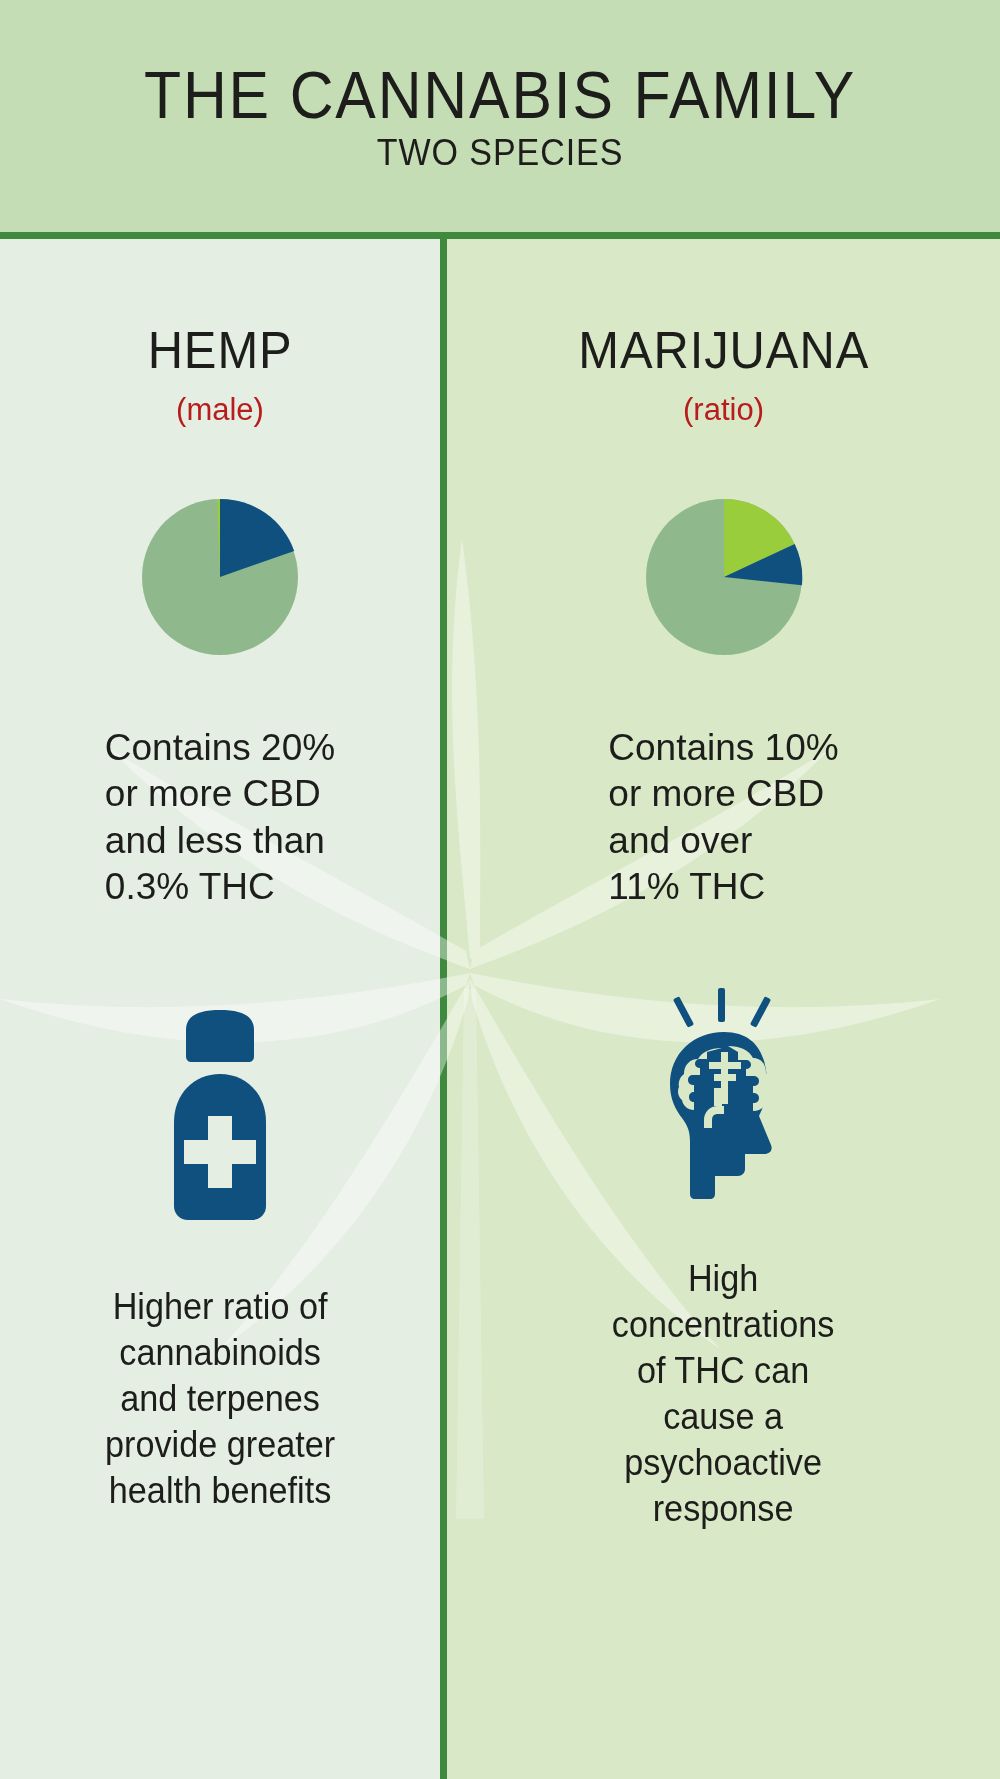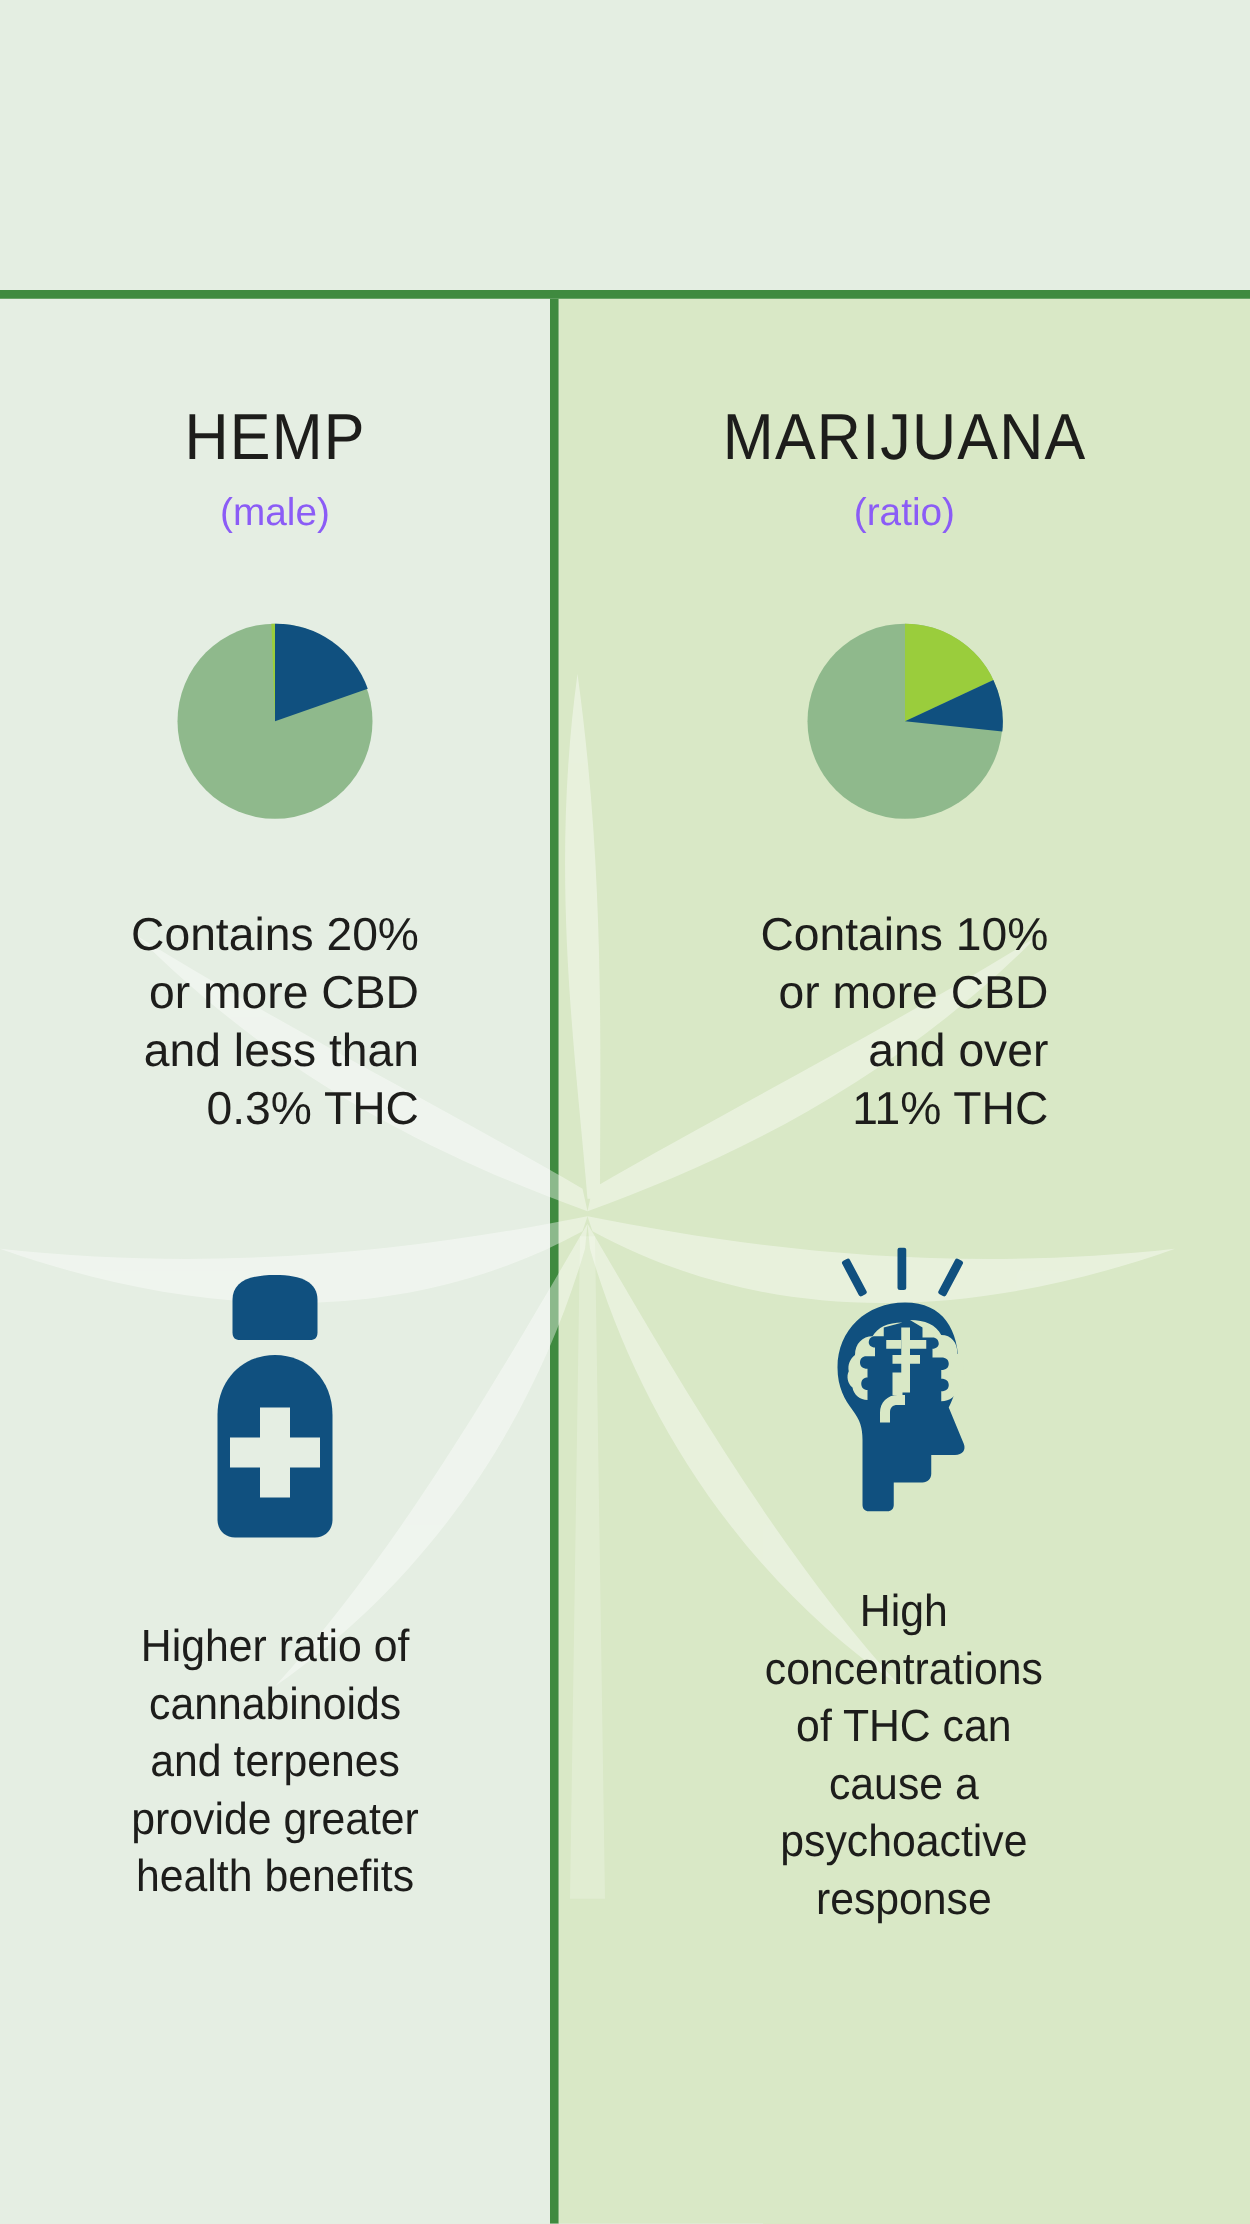--- a/index.html
+++ b/index.html
@@ -55,41 +55,45 @@
     position:relative;z-index:4;
     width:100%;height:100%;
     display:flex;flex-direction:column;align-items:center;border-radius:16px;
   }
   .sp-name{
     font-size:52px;letter-spacing:1px;color:#1d1d1b;
     transform:scaleX(.94);margin:0;line-height:1;
     white-space:nowrap;
   }
   .sp-sex{
-    font-size:31px;color:#8b5cf6;margin:0;line-height:1;
+    font-size:31px;color:#b91c1c;margin:0;line-height:1;
     white-space:nowrap;
   }
   .desc{
     font-size:37px;line-height:1.25;color:#1d1d1b;
-    text-align:right;margin:10px;white-space:pre-line;
+    text-align:left;margin:0;white-space:pre-line;
   }
   .desc-b{
     font-size:36px;line-height:1.28;color:#1d1d1b;
     text-align:center;margin:0;white-space:pre-line;
     transform:scaleX(.95);
   }
 
   .pie{display:block;}
   .icon-svg{display:block;}
 </style>
 </head>
 <body>
 
 <div id="page">
 
+  <div class="header">
+    <div class="header-title">THE CANNABIS FAMILY</div>
+    <div class="header-sub">TWO SPECIES</div>
+  </div>
   <div class="header-rule"></div>
 
   <div class="body">
     <div class="col col-left"></div>
     <div class="col-divider"></div>
     <div class="col col-right"></div>
   </div>
 
   <div class="leaf-wrap">
     <svg width="1000" height="1540" viewBox="0 0 1000 1540">

